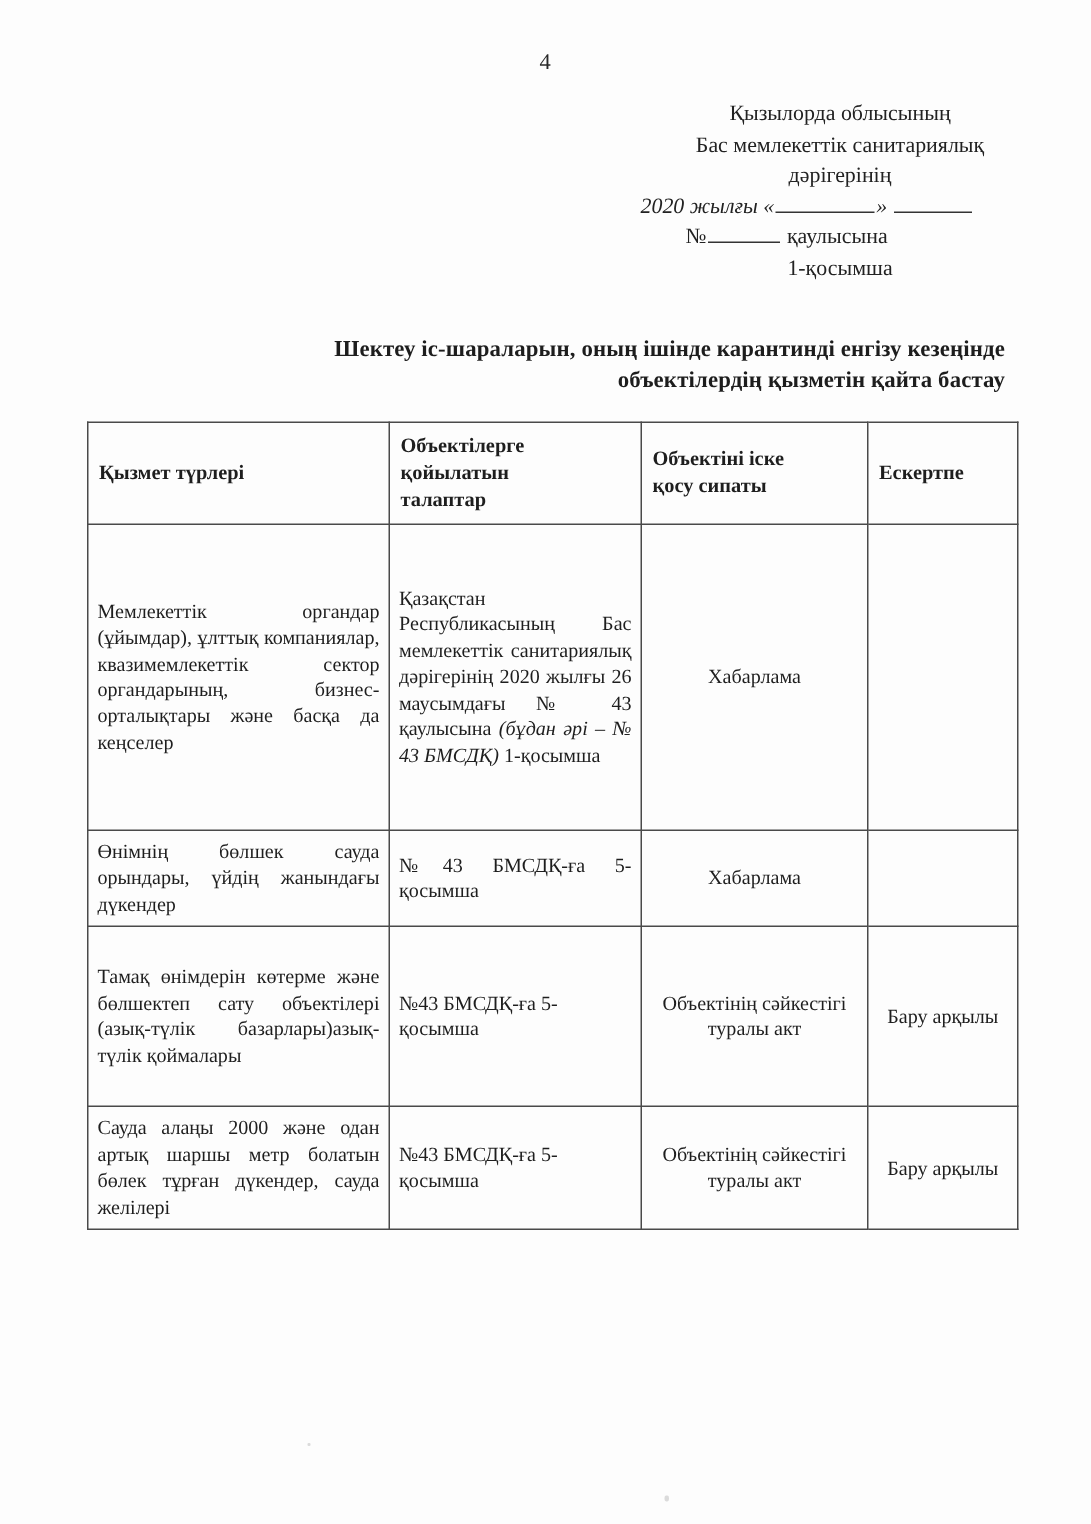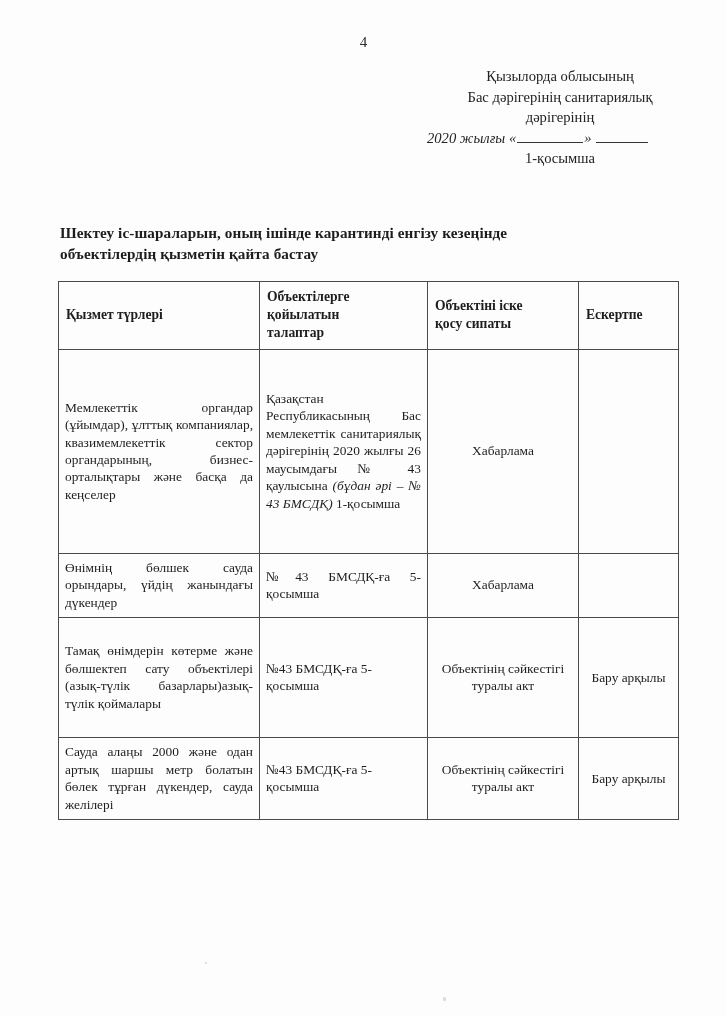--- a/index.html
+++ b/index.html
@@ -62,21 +62,21 @@
   .rule.w1 { width: 66px; }
   .rule.w2 { width: 52px; }
   .rule.w3 { width: 48px; }
 
   
   .doc-title {
     position: absolute;
     top: 222px;
     left: 60px;
     width: 610px;
-    text-align: left;
+    text-align: right;
     font-weight: bold;
     font-size: 15.2px;
     line-height: 21px;
     letter-spacing: .1px;
   }
   .doc-title .ln { display: block; }
 
   
   .tbl-wrap {
     position: absolute;
@@ -156,23 +156,24 @@
 </style>
 </head>
 <body>
 
 <div class="page">
 
   <div class="page-number">4</div>
 
   <div class="approval">
     <span class="ln c">Қызылорда облысының</span>
-    <span class="ln c">Бас дәрігерінің санитариялық</span>
+    <span class="ln c">Бас мемлекеттік санитариялық</span>
     <span class="ln c">дәрігерінің</span>
     <span class="ln l2"><span>2020 жылғы «</span><span class="rule w1"></span><span>»</span> <span class="rule w2"></span></span>
+    <span class="ln l3"><span>№</span><span class="rule w3"></span> <span>қаулысына</span></span>
     <span class="ln c">1-қосымша</span>
   </div>
 
   <div class="doc-title">
     <span class="ln">Шектеу іс-шараларын, оның ішінде карантинді енгізу кезеңінде</span>
     <span class="ln">объектілердің қызметін қайта бастау</span>
   </div>
 
   <div class="tbl-wrap">
     <table class="main">

